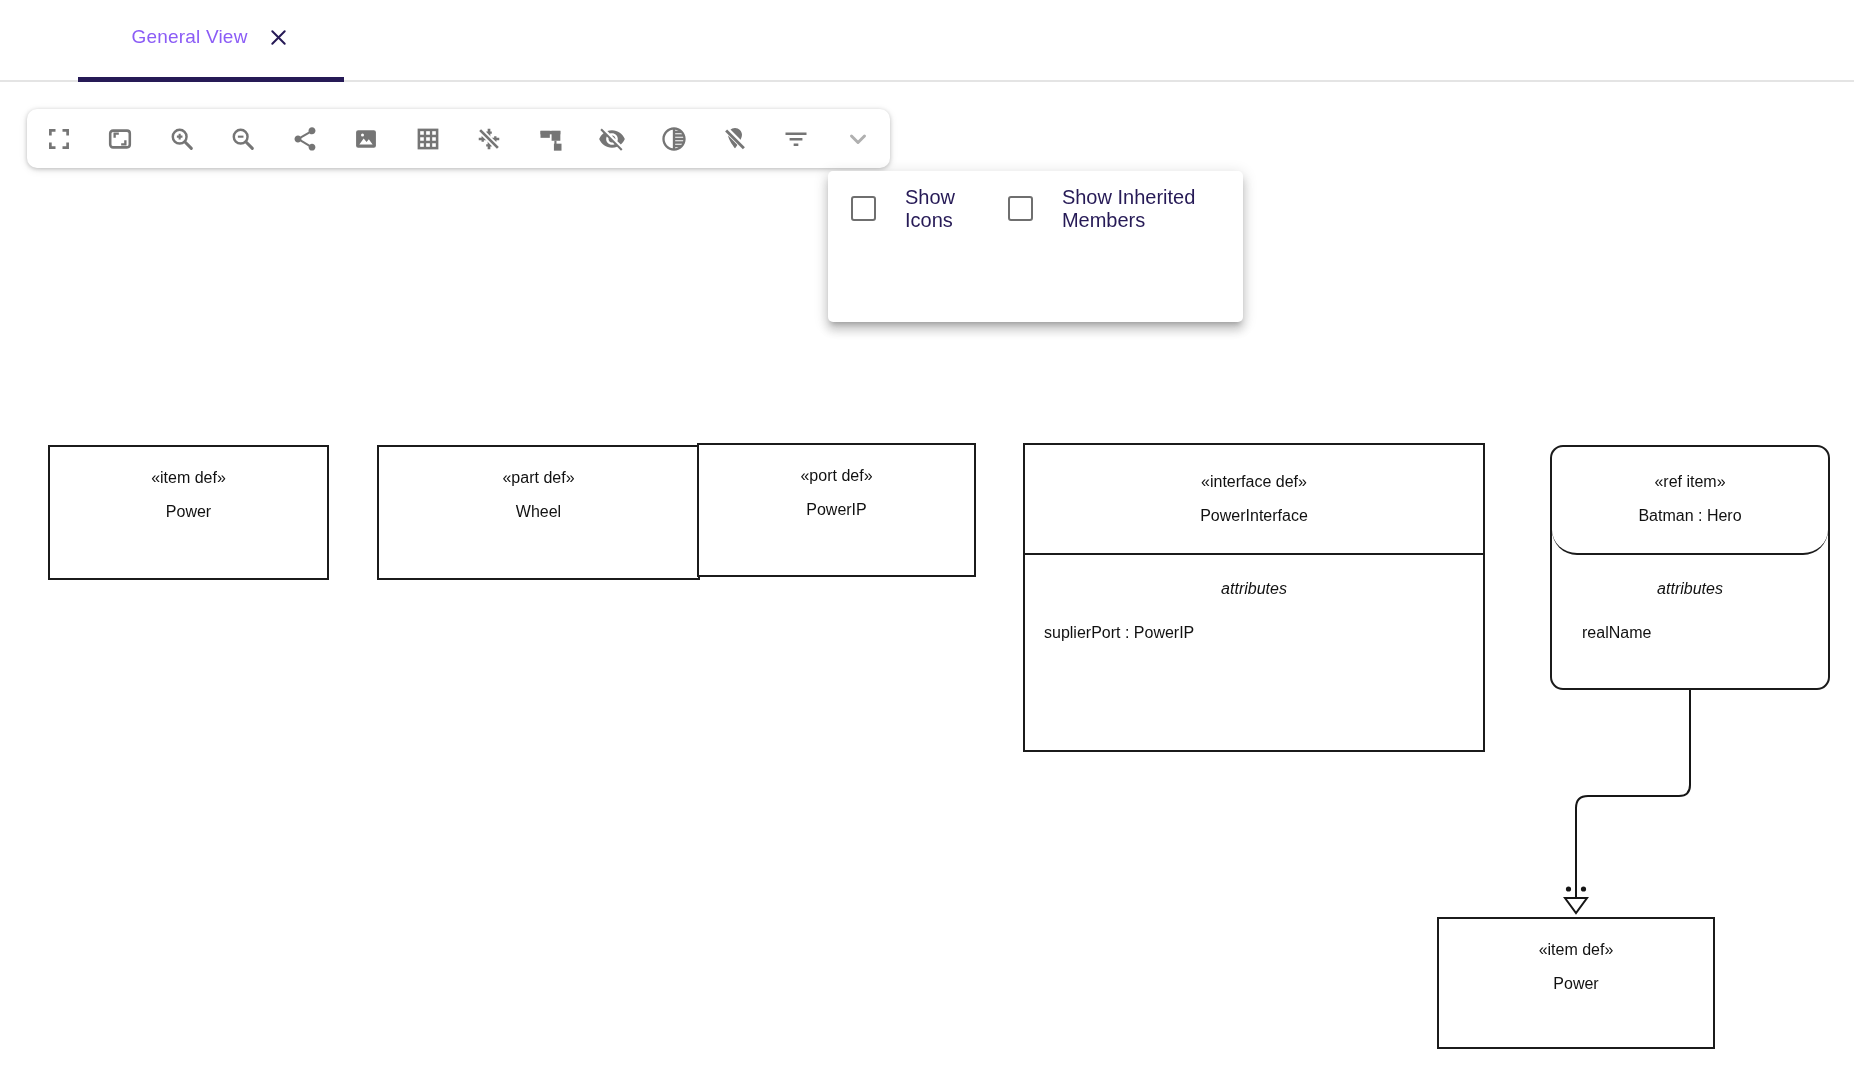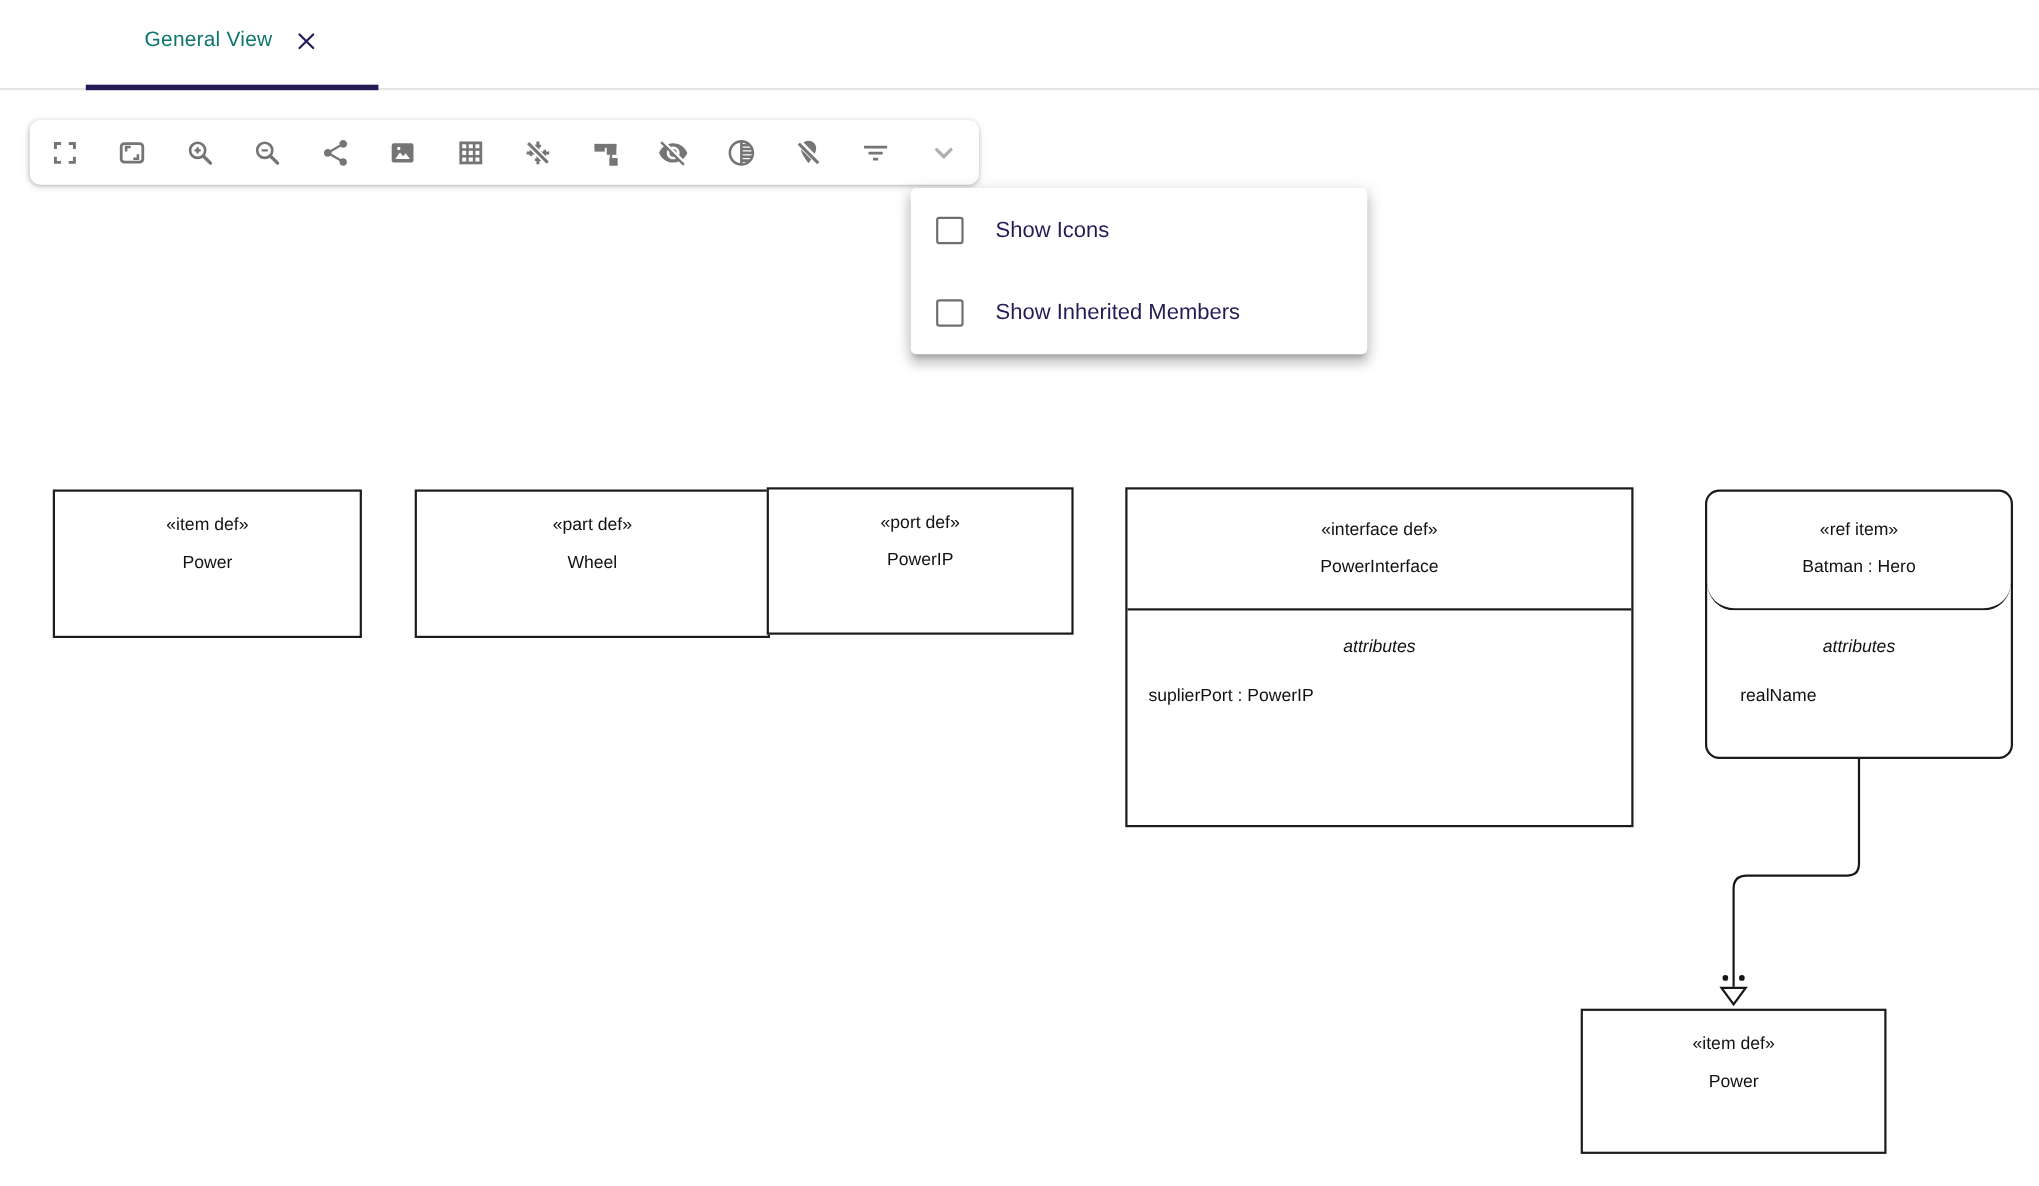--- a/index.html
+++ b/index.html
@@ -4,36 +4,36 @@
 <style>
   html,body{margin:0;padding:0;background:#fff;}
   #app{
     position:relative;width:1854px;height:1078px;overflow:hidden;background:#fff;
     font-family:"Liberation Sans", sans-serif;
   }
   
   .tabbar{position:absolute;left:0;top:0;width:1854px;height:80px;background:#fff;border-bottom:2px solid #e4e4e4;}
   .tab{position:absolute;left:78px;top:0;width:266px;height:80px;cursor:pointer;}
   .tab-content{position:absolute;left:0;top:0;width:100%;height:74px;display:flex;align-items:center;justify-content:center;gap:19px;}
-  .tab-label{font-size:19px;font-weight:500;color:#0f766e;letter-spacing:.2px;}
+  .tab-label{font-size:19px;font-weight:500;color:#8b5cf6;letter-spacing:.2px;}
   .tab-indicator{position:absolute;left:0;bottom:-2px;width:100%;height:5px;background:#261A56;}
   .tab-close{display:flex;align-items:center;justify-content:center;width:24px;height:24px;cursor:pointer;}
   
   .toolbar{
     position:absolute;left:27px;top:109px;width:863px;height:59px;background:#fff;border-radius:10px;
     box-shadow:0 1px 4px rgba(0,0,0,.2), 0 2px 8px rgba(0,0,0,.1);
     display:flex;align-items:center;justify-content:space-between;padding:0 17px;box-sizing:border-box;
   }
   .tbtn{width:30px;height:30px;display:flex;align-items:center;justify-content:center;cursor:pointer;background:none;border:none;padding:0;}
   .tbtn svg{display:block;}
   
   .menu{
     position:absolute;left:828px;top:171px;width:415px;height:151px;background:#fff;border-radius:5px;
     box-shadow:0 5px 5px -3px rgba(0,0,0,.2), 0 8px 10px 1px rgba(0,0,0,.14), 0 3px 14px 2px rgba(0,0,0,.12);
-    display:flex;flex-direction:column;justify-content:center;
+    display:flex;flex-direction:row;justify-content:center;
   }
   .menu-item{height:75px;display:flex;align-items:center;padding-left:23px;cursor:pointer;}
   .checkbox{width:25px;height:25px;border:2.5px solid #6f6f6f;border-radius:3px;background:#fff;box-sizing:border-box;flex:none;}
   .menu-label{margin-left:29px;font-size:20px;color:#261A56;}
   
   .canvas{position:absolute;left:0;top:0;width:1854px;height:1078px;}
   .node{
     position:absolute;background:#fff;border:2px solid #1b1b1b;box-sizing:border-box;
     color:#111;font-size:16px;text-align:center;cursor:pointer;
   }

